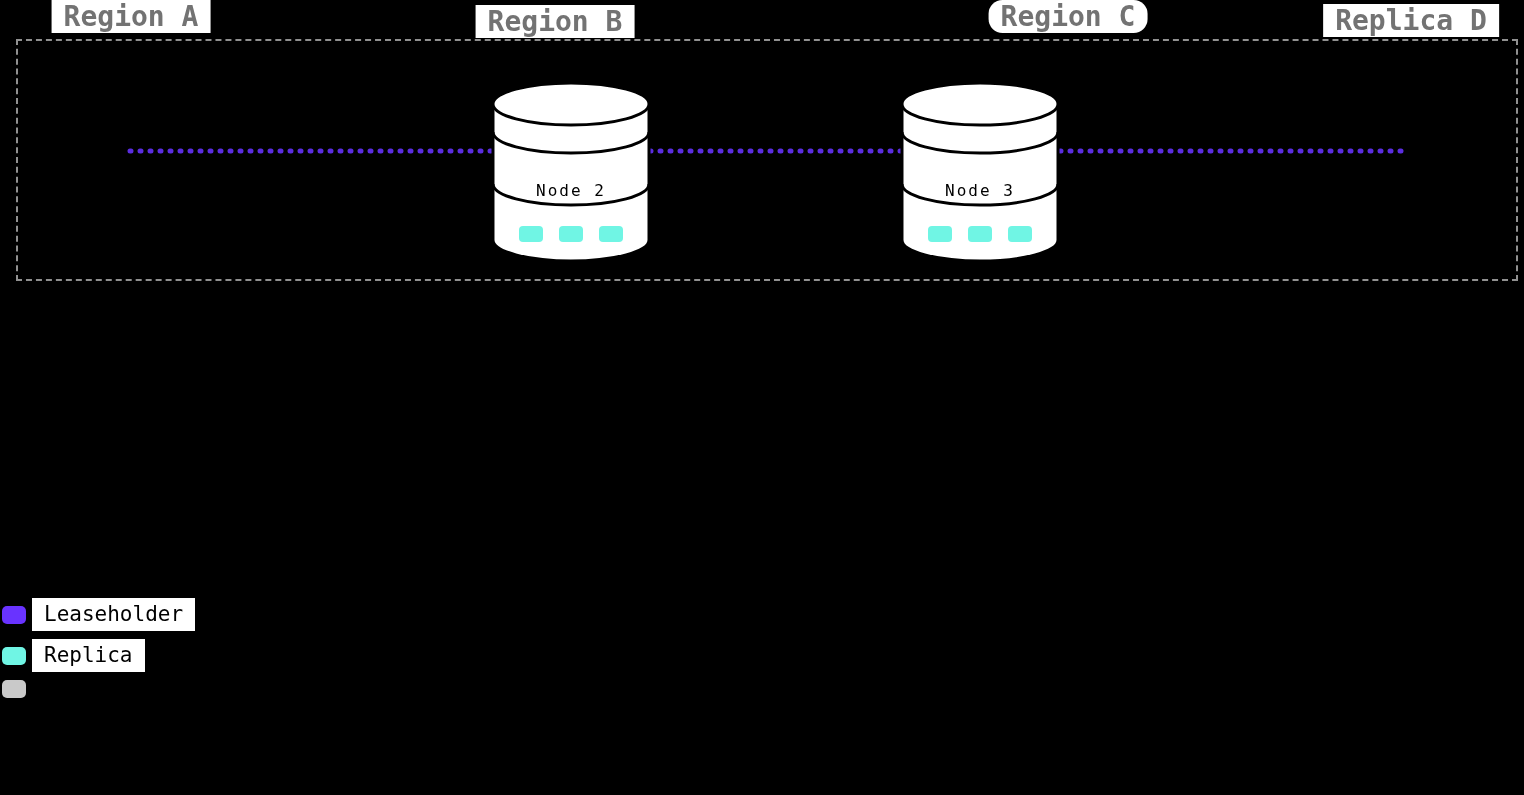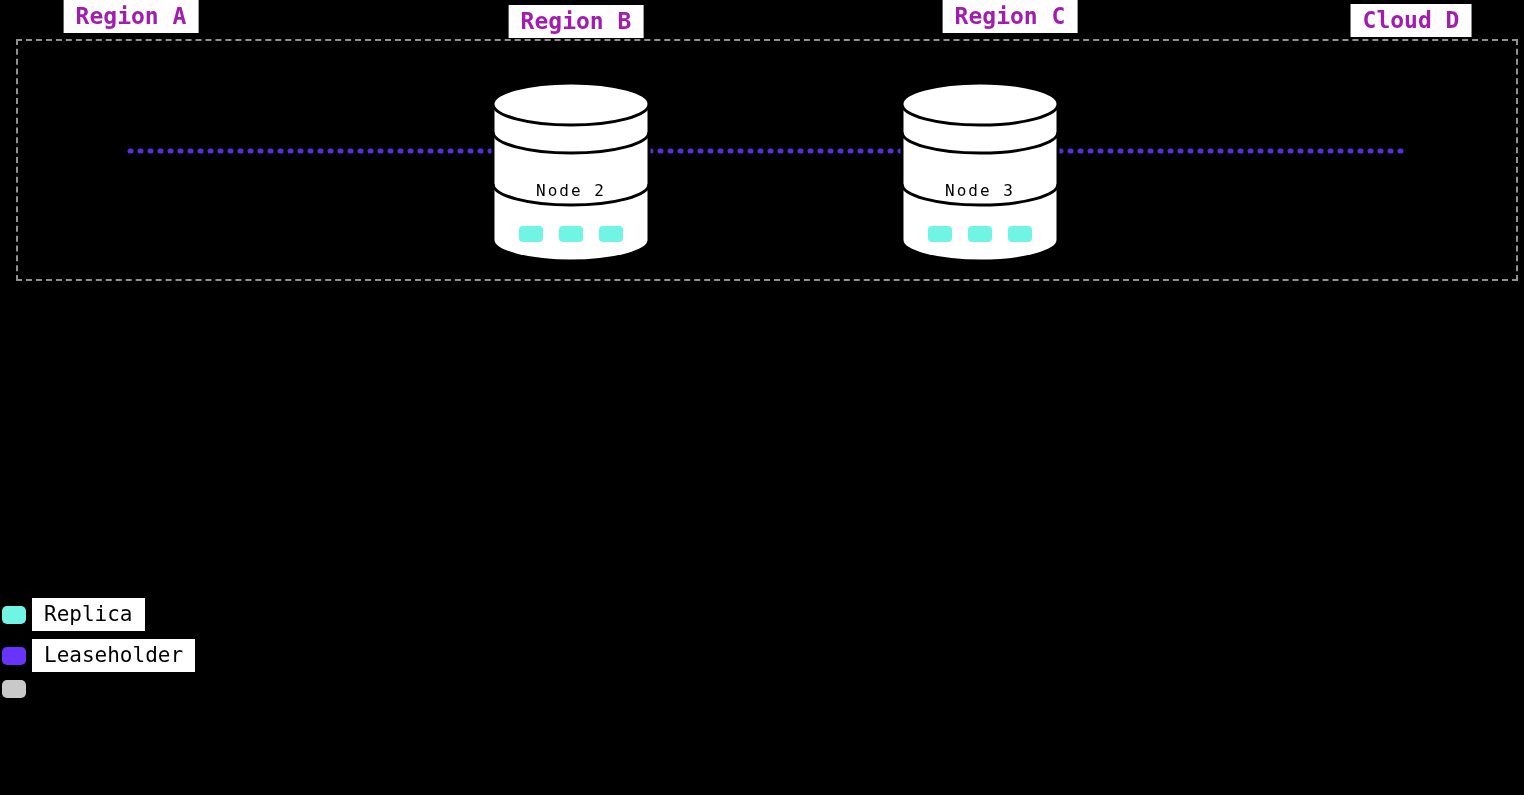--- a/index.html
+++ b/index.html
@@ -12,23 +12,23 @@
     height: 795px;
     background: var(--c-background, #000);
     overflow: hidden;
   }
 
   
   .region-label {
     position: absolute;
     transform: translateX(-50%);
     background: #fff;
-    color: #a21caf;
+    color: #737373;
     font-weight: bold;
-    font-size: 23px;
+    font-size: 28px;
     line-height: 27px;
     padding: 3px 12px;
     z-index: 4;
     white-space: pre;
   }
 
   
   .fence {
     position: absolute;
     left: 16px;
@@ -116,23 +116,23 @@
     text-anchor: middle;
   }
   .cube-line { fill: none; stroke: #000; stroke-width: 3; stroke-linejoin: round; }
 </style>
 </head>
 <body>
 
 <div class="canvas">
 
   <div class="region-label" style="left:131px; top:0;">Region A</div>
-  <div class="region-label" style="left:576px; top:5px;">Region B</div>
-  <div class="region-label" style="left:1010px; top:0;">Region C</div>
-  <div class="region-label" style="left:1411px; top:4px;">Cloud D</div>
+  <div class="region-label" style="left:555px; top:5px;">Region B</div>
+  <div class="region-label" style="left:1068px; top:0;border-radius:14px;">Region C</div>
+  <div class="region-label" style="left:1411px; top:4px;">Replica D</div>
 
   <div class="fence"></div>
 
   <svg class="conn" width="1524" height="795">
     <line class="conn-line" x1="130" y1="151" x2="1410" y2="151"></line>
   </svg>
 
 
   <div class="node node--replica" style="left:491px;text-align:center;">
     <svg viewBox="0 0 160 184" width="160" height="184">
@@ -160,26 +160,26 @@
         <rect class="sq" x="28" y="146" width="24" height="16" rx="4"></rect>
         <rect class="sq" x="68" y="146" width="24" height="16" rx="4"></rect>
         <rect class="sq" x="108" y="146" width="24" height="16" rx="4"></rect>
       </g>
     </svg>
   </div>
 
 
   <div class="legend">
     <div class="legend-row">
+      <span class="legend-swatch sw-leaseholder"></span>
+      <span class="legend-label">Leaseholder</span>
+    </div>
+    <div class="legend-row">
       <span class="legend-swatch sw-replica"></span>
       <span class="legend-label">Replica</span>
-    </div>
-    <div class="legend-row">
-      <span class="legend-swatch sw-leaseholder"></span>
-      <span class="legend-label">Leaseholder</span>
     </div>
     <div class="legend-row">
       <span class="legend-swatch sw-nonvoting"></span>
     </div>
   </div>
 
 
 </div>
 
 </body></html>

